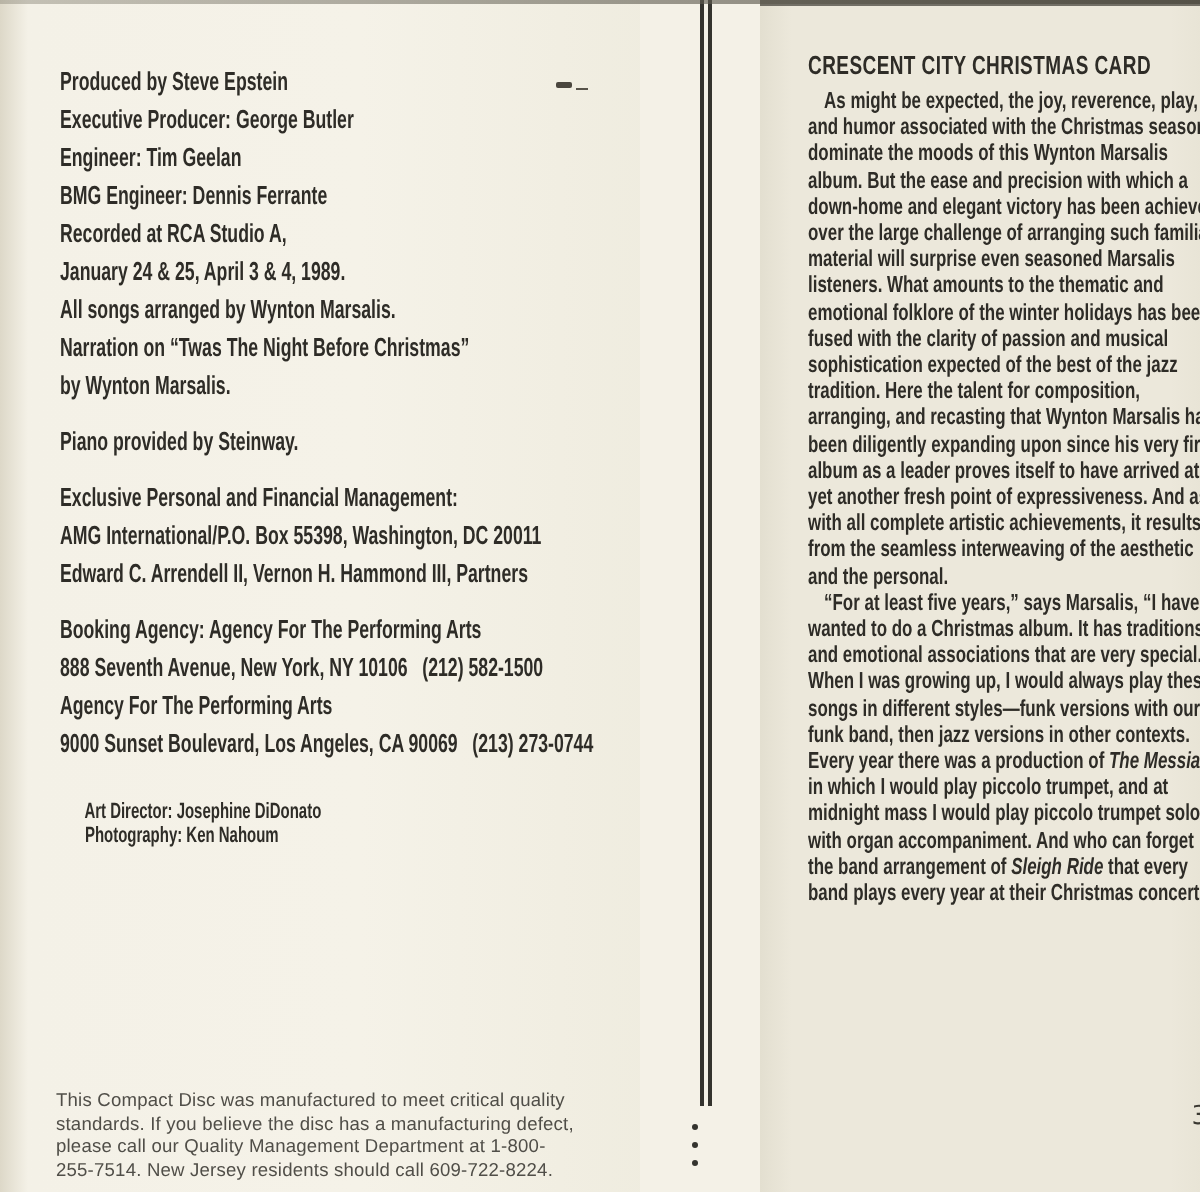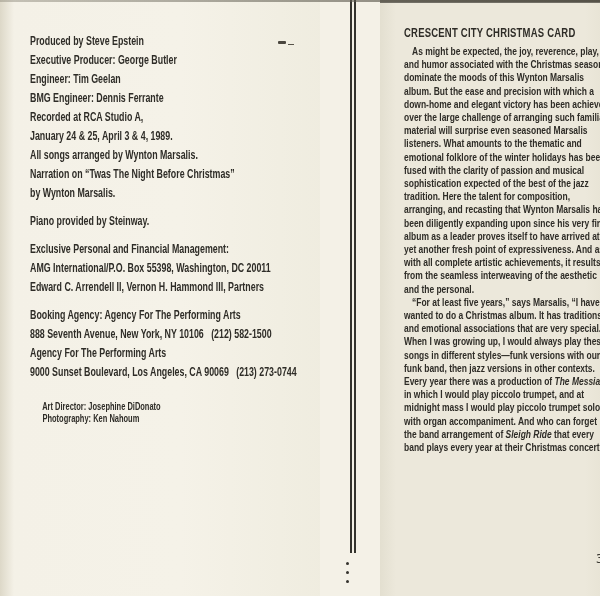--- a/index.html
+++ b/index.html
@@ -107,20 +107,21 @@
 
 <div class="spread">
 
   <div class="page-left">
     <div class="credits"><div class="credit-block"><div class="credit-line">Produced by Steve Epstein</div><div class="credit-line">Executive Producer: George Butler</div><div class="credit-line">Engineer: Tim Geelan</div><div class="credit-line">BMG Engineer: Dennis Ferrante</div><div class="credit-line">Recorded at RCA Studio A,</div><div class="credit-line">January 24 &amp; 25, April 3 &amp; 4, 1989.</div><div class="credit-line">All songs arranged by Wynton Marsalis.</div><div class="credit-line">Narration on “Twas The Night Before Christmas”</div><div class="credit-line">by Wynton Marsalis.</div></div><div class="credit-block"><div class="credit-line">Piano provided by Steinway.</div></div><div class="credit-block"><div class="credit-line">Exclusive Personal and Financial Management:</div><div class="credit-line">AMG International/P.O. Box 55398, Washington, DC 20011</div><div class="credit-line">Edward C. Arrendell II, Vernon H. Hammond III, Partners</div></div><div class="credit-block"><div class="credit-line">Booking Agency: Agency For The Performing Arts</div><div class="credit-line">888 Seventh Avenue, New York, NY 10106   (212) 582-1500</div><div class="credit-line">Agency For The Performing Arts</div><div class="credit-line">9000 Sunset Boulevard, Los Angeles, CA 90069   (213) 273-0744</div></div></div>
     <div class="smudge"></div>
     <div class="staff">
       <span>Art Director: Josephine DiDonato</span>
       <span>Photography: Ken Nahoum</span>
     </div>
+    <div class="fineprint">This Compact Disc was manufactured to meet critical quality standards. If you believe the disc has a manufacturing defect, please call our Quality Management Department at 1-800-255-7514. New Jersey residents should call 609-722-8224.</div>
   </div>
 
   <div class="divider"></div>
   <div class="dots">
     <i></i>
     <i></i>
     <i></i>
   </div>
 
   <div class="page-right">

